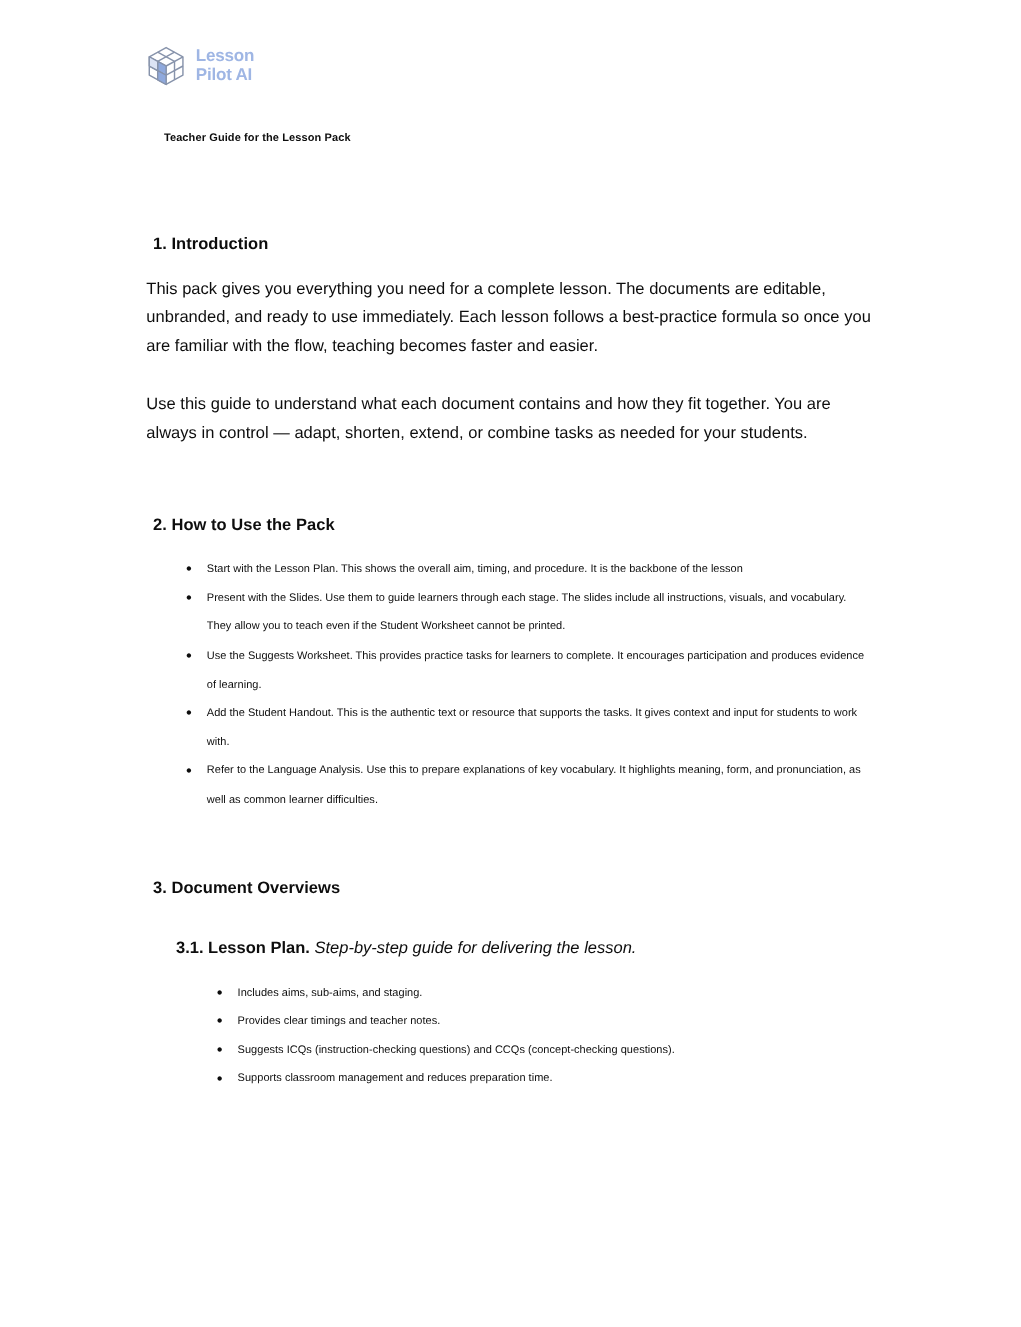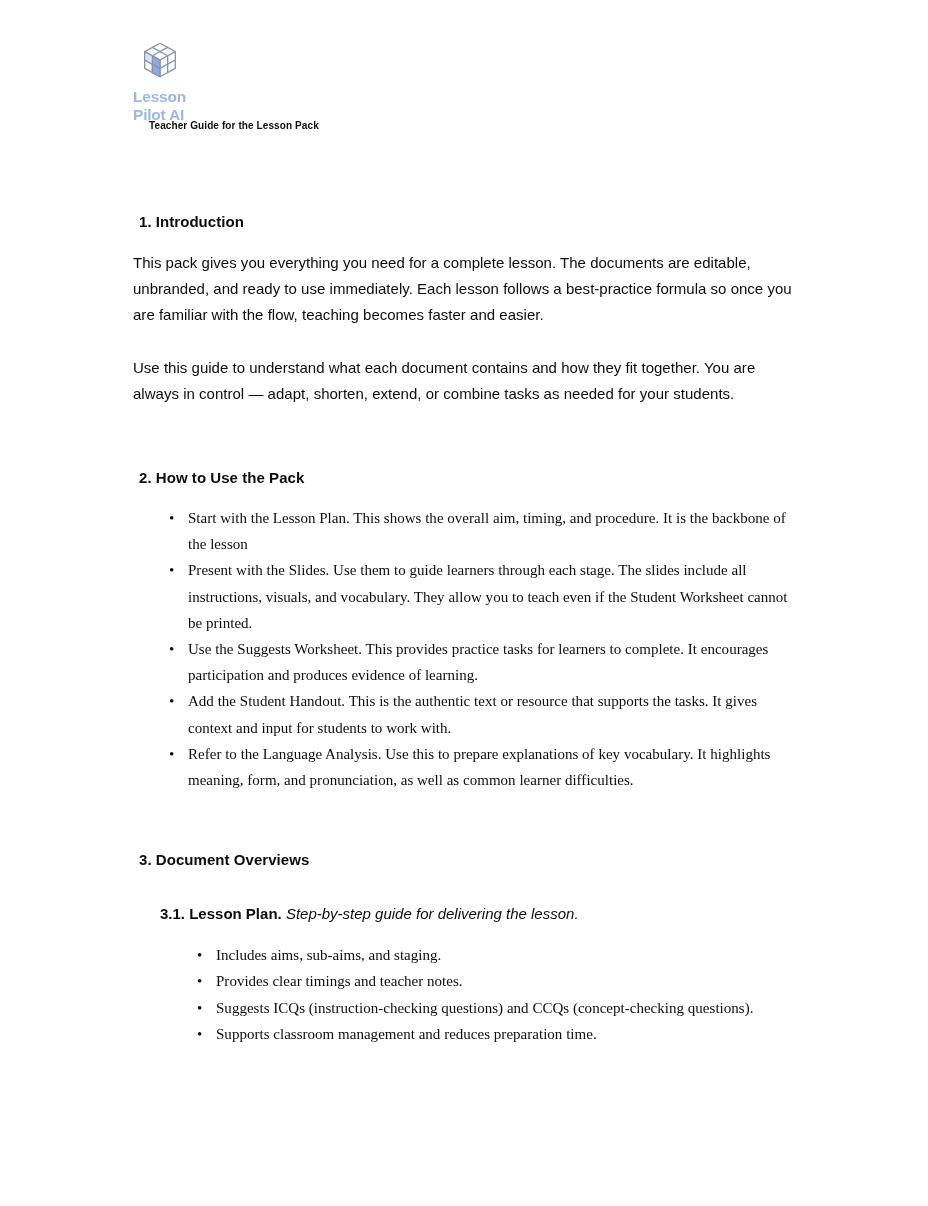--- a/index.html
+++ b/index.html
@@ -23,21 +23,20 @@
   }
 
   
   .logo-block {
     position: absolute;
     left: 133px;
     top: 41px;
     display: flex;
     align-items: center;
     gap: 9px;
-    flex-direction: column;
   }
   .logo-mark {
     width: 36px;
     height: 38px;
     flex: 0 0 auto;
     display: block;
   }
   .logo-text {
     font-size: 15.5px;
     font-weight: bold;
@@ -91,25 +90,24 @@
   .sub-head .sh-ital { font-style: italic; }
 
   
   ul.bullets {
     list-style: none;
     margin: 0;
     padding: 0;
   }
   ul.bullets > li {
     position: relative;
-    font-size: 15px;
+    font-size: 10px;
     line-height: 26.2px;
     padding-left: 55px;
     letter-spacing: 0.02px;
-    font-family: Liberation Serif, serif;
   }
   ul.bullets > li::before {
     content: "\2022";
     position: absolute;
     left: 36px;
     top: 0;
     font-size: 15px;
     line-height: 26.2px;
   }
   ul.bullets.indented > li {

